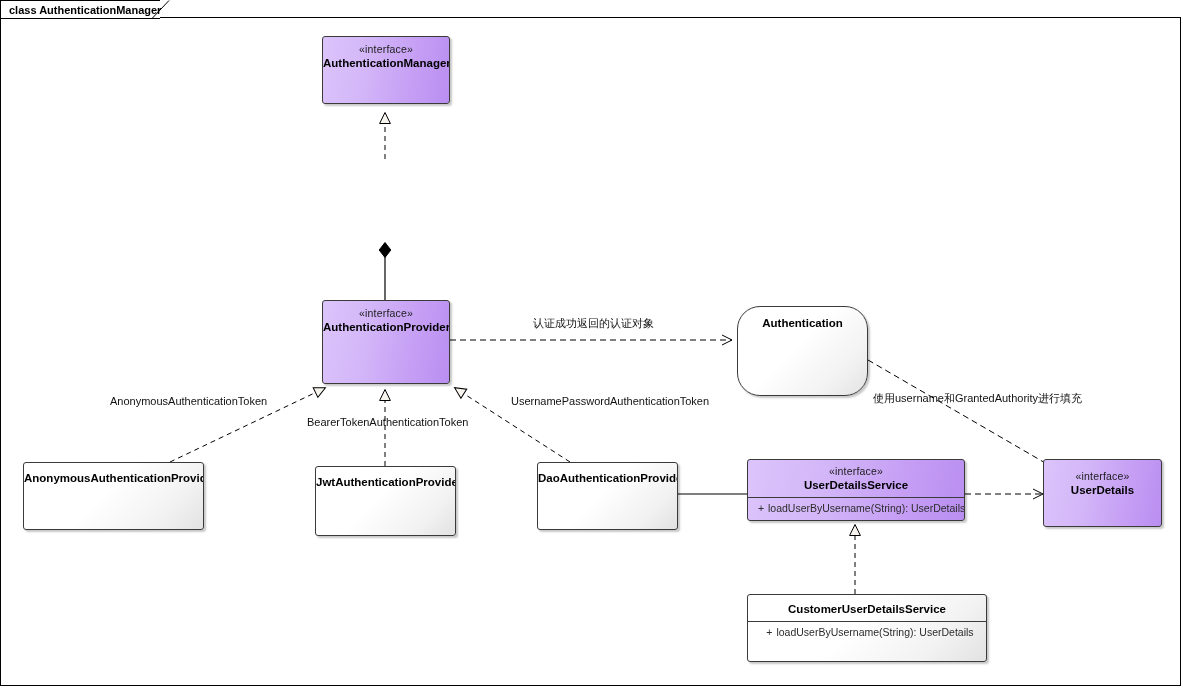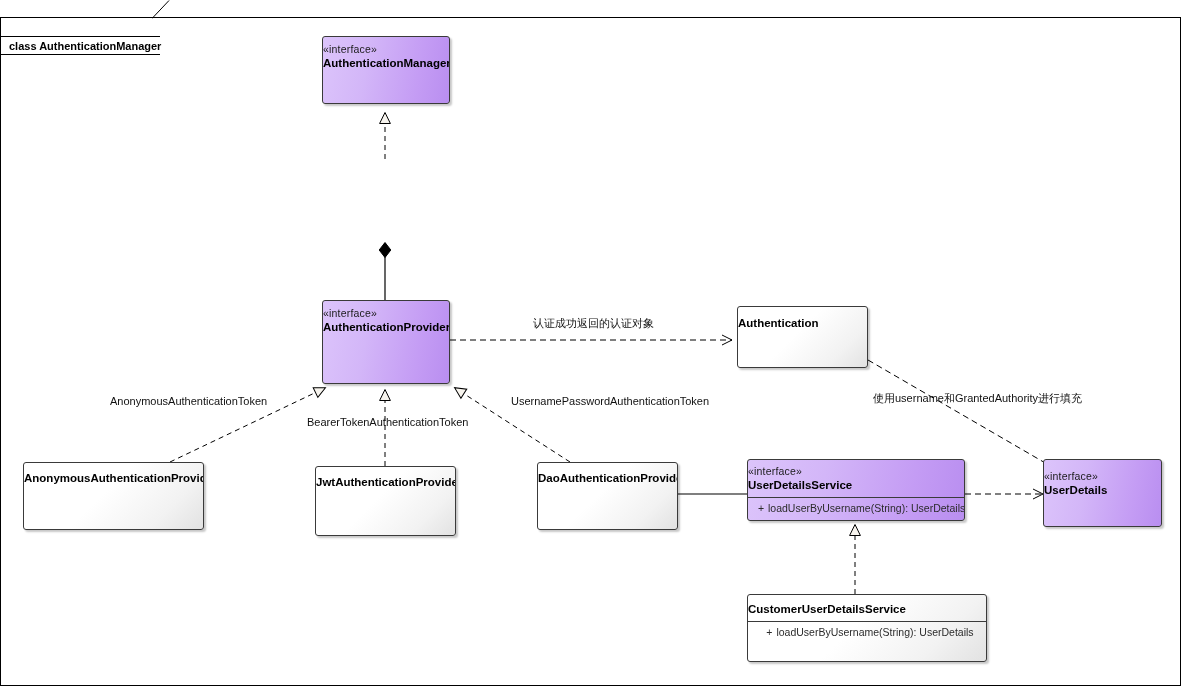--- a/index.html
+++ b/index.html
@@ -33,21 +33,20 @@
     position: absolute;
     left: 0px;
     top: 0px;
     width: 160px;
     height: 19px;
     background: #ffffff;
     border-top: 1px solid #000;
     border-left: 1px solid #000;
     border-bottom: 1px solid #000;
     box-sizing: border-box;
-    margin-top: 36px;
   }
   #title-tab-slant {
     position: absolute;
     left: 152px;
     top: 0px;
     width: 18px;
     height: 19px;
     overflow: hidden;
   }
   #title-tab-label {
@@ -69,21 +68,21 @@
     box-shadow: 2px 2px 2px rgba(0,0,0,0.22);
     overflow: hidden;
   }
   .uml-box.plain {
     background: linear-gradient(135deg, #ffffff 0%, #ffffff 45%, #f2f2f2 78%, #e2e2e2 100%);
   }
   .uml-box.iface {
     background: linear-gradient(100deg, #dcc4fb 0%, #d3b6f8 35%, #c49cf4 75%, #b98ef0 100%);
   }
   .box-header {
-    text-align: left;
+    text-align: center;
     padding-top: 6px;
     line-height: 1.25;
   }
   .stereotype {
     display: block;
     font-size: 10.5px;
     color: #1a1a1a;
     letter-spacing: 0.2px;
   }
   .box-title {
@@ -212,21 +211,21 @@
   </div>
 
 
   <div class="uml-box iface" style="left:322px; top:300px; width:128px; height:84px;">
     <div class="box-header">
       <span class="stereotype">«interface»</span>
       <span class="box-title">AuthenticationProvider</span>
     </div>
   </div>
 
-  <div class="uml-box plain" style="left:737px; top:306px; width:131px; height:62px;">
+  <div class="uml-box plain" style="left:737px; top:306px; width:131px; height:90px;border-radius:23px;">
     <div class="box-header" style="padding-top:9px;">
       <span class="box-title">Authentication</span>
     </div>
   </div>
 
   <div class="uml-box plain" style="left:23px; top:462px; width:181px; height:68px;">
     <div class="box-header" style="padding-top:8px;">
       <span class="box-title">AnonymousAuthenticationProvider</span>
     </div>
   </div>

